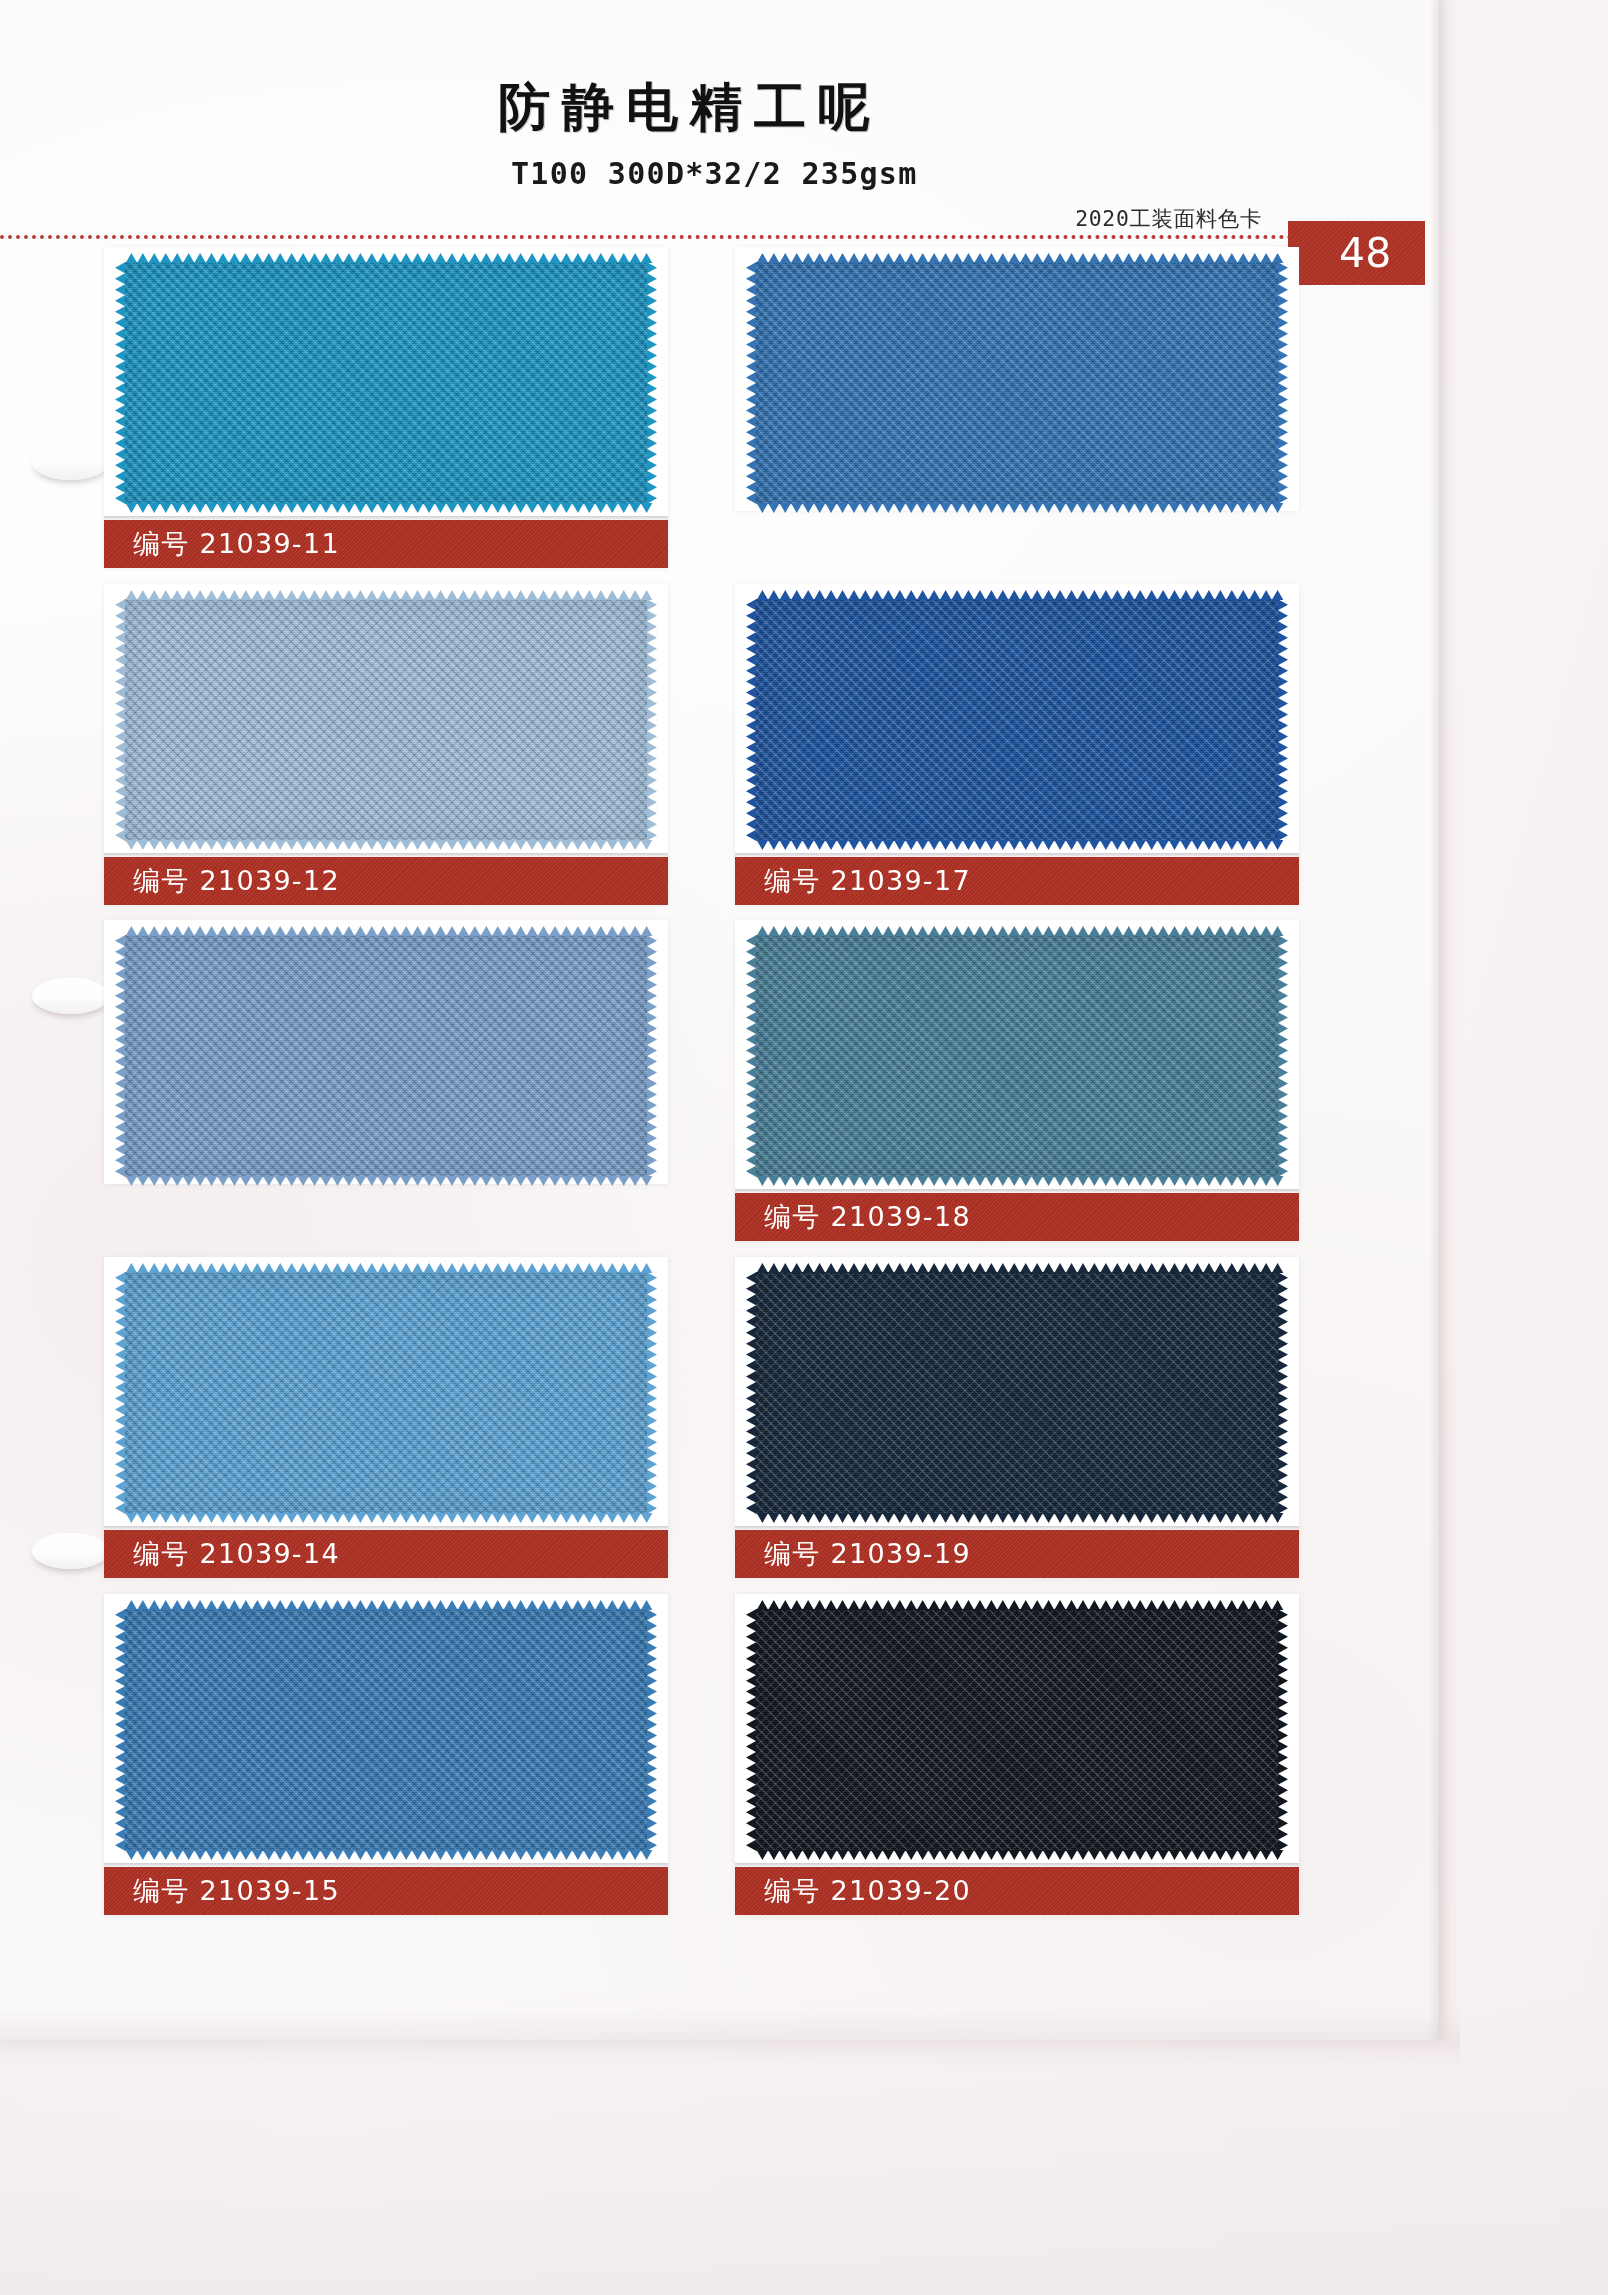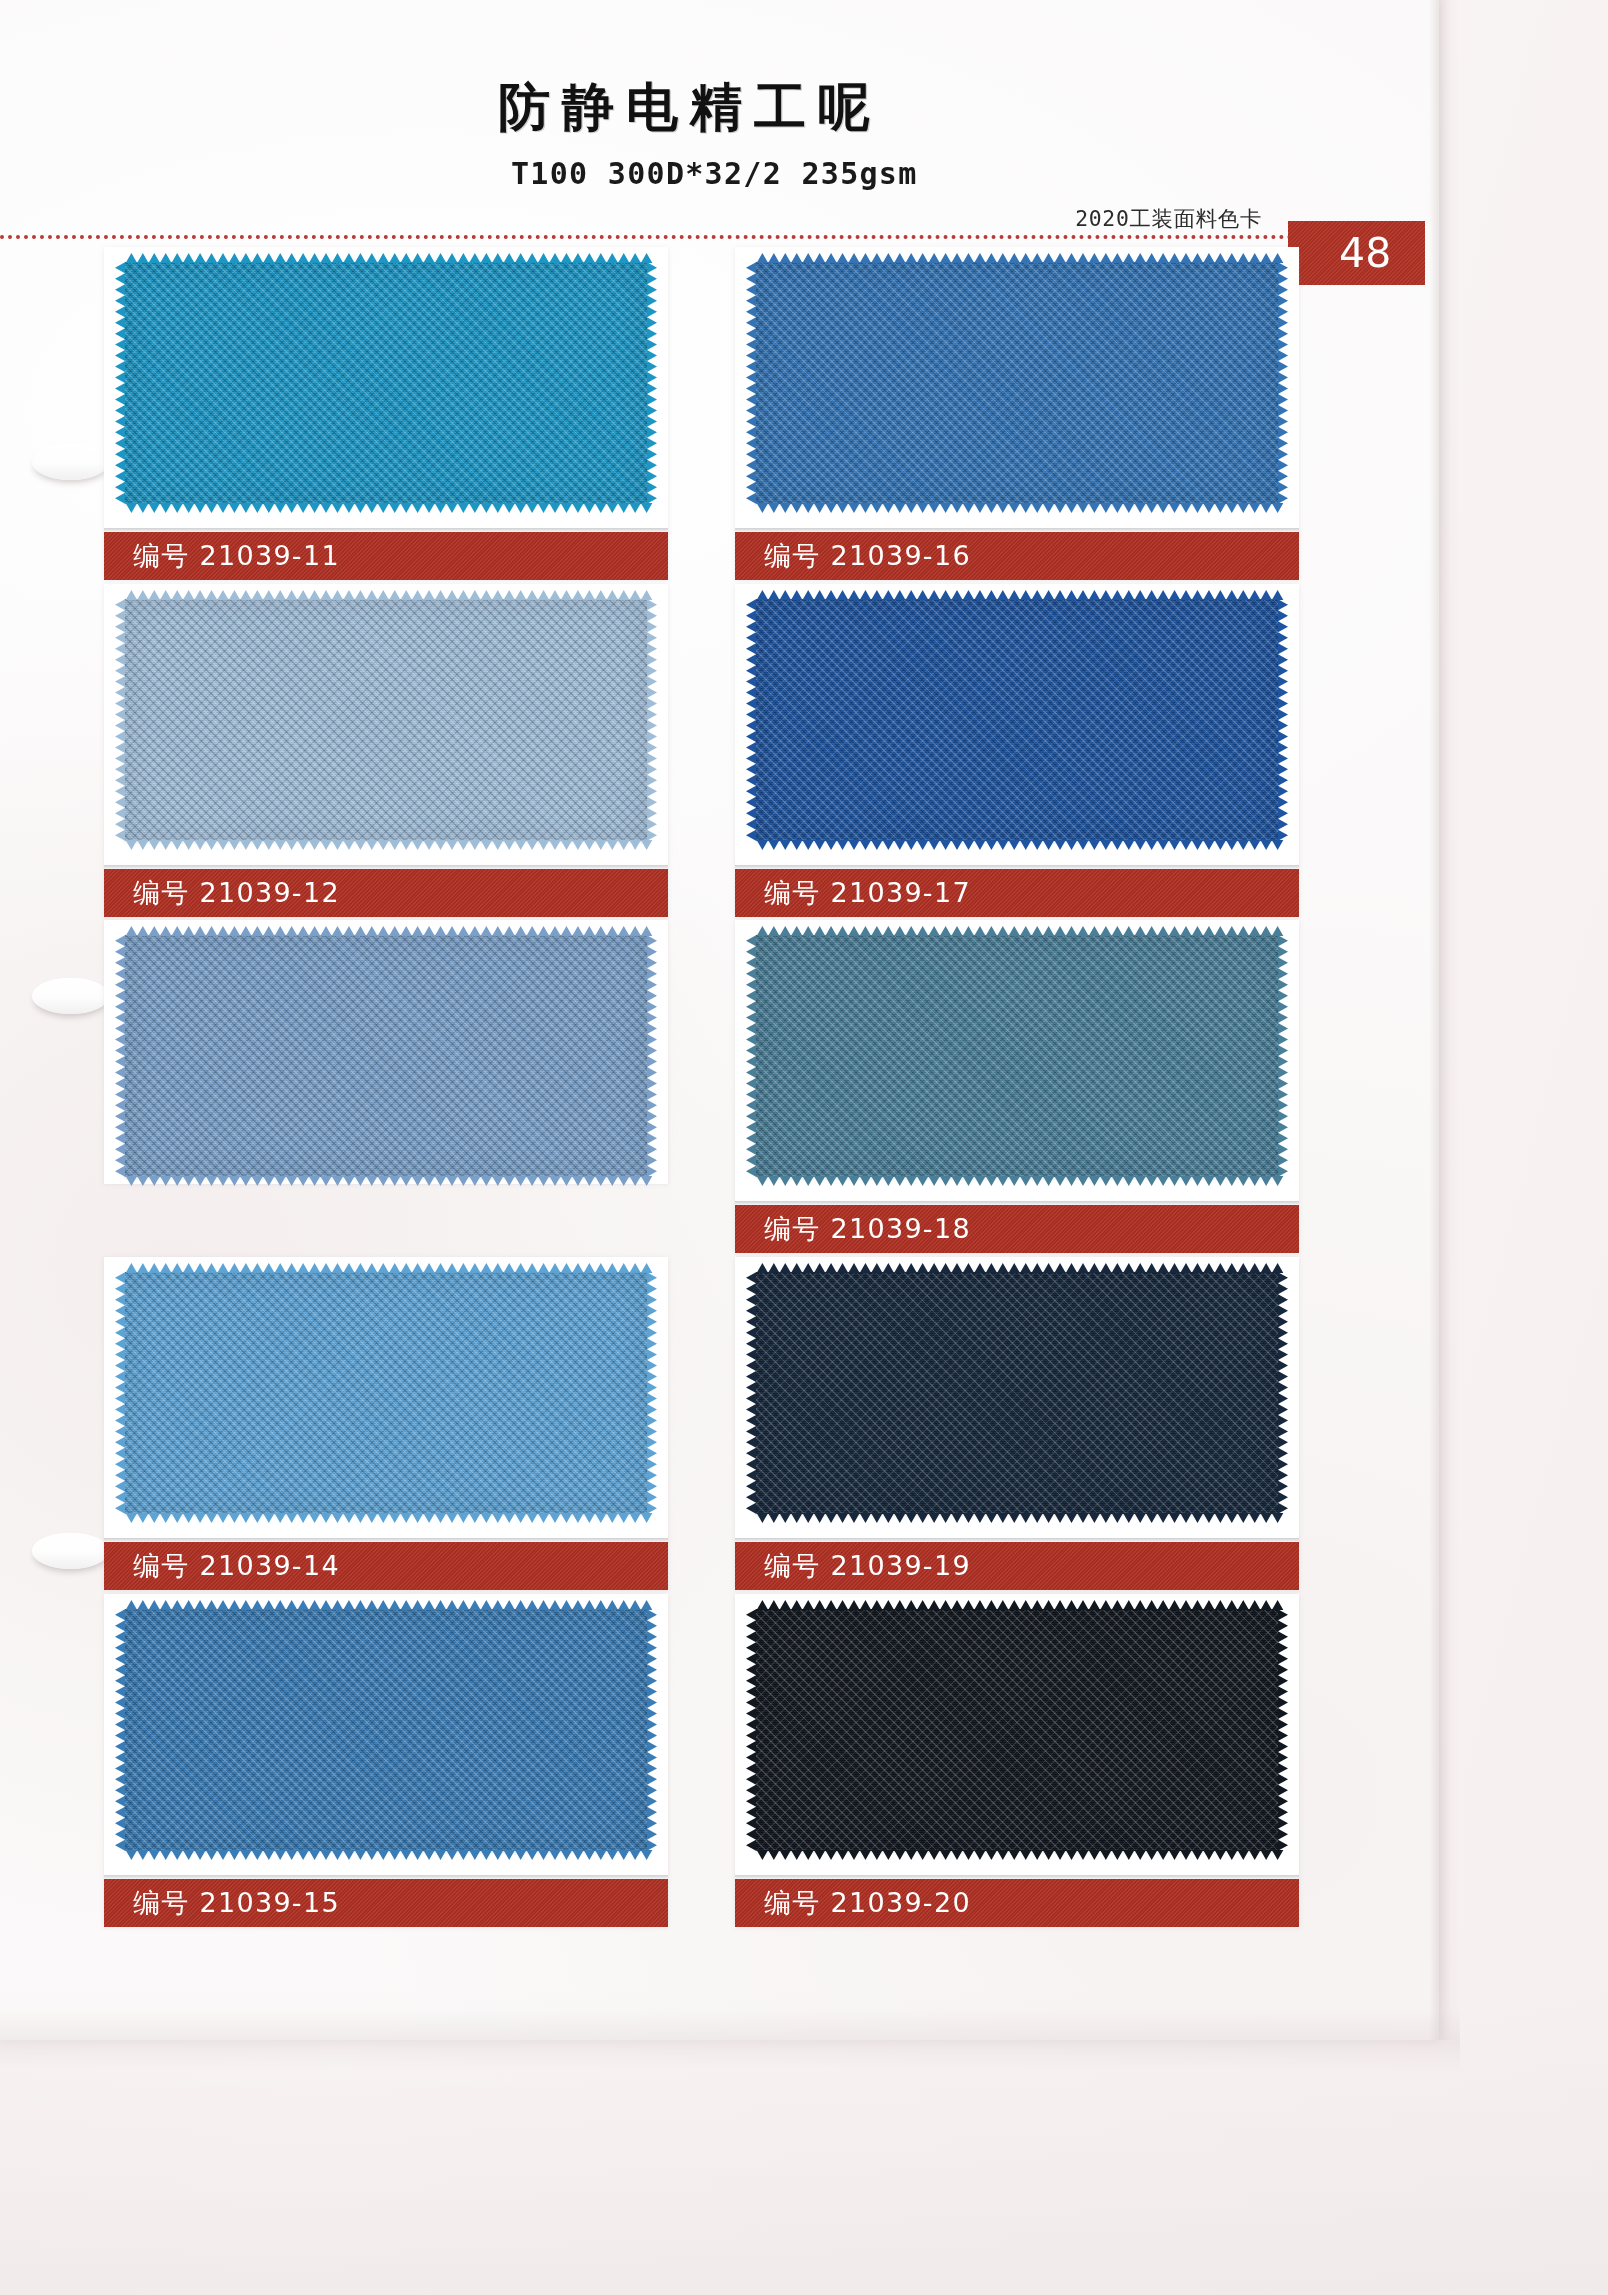--- a/index.html
+++ b/index.html
@@ -229,21 +229,21 @@
         rgba(255,255,255,0.05) 0.7px,
         rgba(255,255,255,0.05) 2px);
     box-shadow:
       0 1.3px 3.3px rgba(60,50,50,0.18),
       inset 0 0 28px rgba(0,0,0,0.10);
   }
 
   
   .caption {
     position: relative;
-    margin: 21px 0 0 0;
+    margin: 9px 0 0 0;
     height: 48px;
     background: #ae2f22;
     background-image:
       repeating-linear-gradient(135deg,
         rgba(255,255,255,0.06) 0px,
         rgba(255,255,255,0.06) 1.3px,
         rgba(0,0,0,0.055) 1.3px,
         rgba(0,0,0,0.055) 2.7px);
     display: flex;
     align-items: center;
@@ -334,23 +334,20 @@
           <svg width="528" height="10" style="position: absolute; overflow: visible; left: 12px; bottom: -2.7px;" viewBox="0 0 790 15">
             <path d="M0,0 L8.6,15 L17.2,0 L25.8,15 L34.3,0 L42.9,15 L51.5,0 L60.1,15 L68.7,0 L77.3,15 L85.9,0 L94.5,15 L103.0,0 L111.6,15 L120.2,0 L128.8,15 L137.4,0 L146.0,15 L154.6,0 L163.2,15 L171.7,0 L180.3,15 L188.9,0 L197.5,15 L206.1,0 L214.7,15 L223.3,0 L231.8,15 L240.4,0 L249.0,15 L257.6,0 L266.2,15 L274.8,0 L283.4,15 L292.0,0 L300.5,15 L309.1,0 L317.7,15 L326.3,0 L334.9,15 L343.5,0 L352.1,15 L360.7,0 L369.2,15 L377.8,0 L386.4,15 L395.0,0 L403.6,15 L412.2,0 L420.8,15 L429.3,0 L437.9,15 L446.5,0 L455.1,15 L463.7,0 L472.3,15 L480.9,0 L489.5,15 L498.0,0 L506.6,15 L515.2,0 L523.8,15 L532.4,0 L541.0,15 L549.6,0 L558.2,15 L566.7,0 L575.3,15 L583.9,0 L592.5,15 L601.1,0 L609.7,15 L618.3,0 L626.8,15 L635.4,0 L644.0,15 L652.6,0 L661.2,15 L669.8,0 L678.4,15 L687.0,0 L695.5,15 L704.1,0 L712.7,15 L721.3,0 L729.9,15 L738.5,0 L747.1,15 L755.7,0 L764.2,15 L772.8,0 L781.4,15 L790.0,0 L790,0 L0,0 Z" fill="#3474b4"></path>
           </svg>
           <svg width="10" height="242" style="position: absolute; overflow: visible; top: 6.7px; left: 2.7px;" viewBox="0 0 15 362">
             <path d="M15,0 L0,8.2 L15,16.5 L0,24.7 L15,32.9 L0,41.1 L15,49.4 L0,57.6 L15,65.8 L0,74.0 L15,82.3 L0,90.5 L15,98.7 L0,107.0 L15,115.2 L0,123.4 L15,131.6 L0,139.9 L15,148.1 L0,156.3 L15,164.5 L0,172.8 L15,181.0 L0,189.2 L15,197.5 L0,205.7 L15,213.9 L0,222.1 L15,230.4 L0,238.6 L15,246.8 L0,255.0 L15,263.3 L0,271.5 L15,279.7 L0,288.0 L15,296.2 L0,304.4 L15,312.6 L0,320.9 L15,329.1 L0,337.3 L15,345.5 L0,353.8 L15,362.0 L15,362 Z" fill="#3474b4"></path>
           </svg>
           <svg width="10" height="242" style="position: absolute; overflow: visible; top: 6.7px; right: 2.7px;" viewBox="0 0 15 362">
             <path d="M0,0 L15,8.2 L0,16.5 L15,24.7 L0,32.9 L15,41.1 L0,49.4 L15,57.6 L0,65.8 L15,74.0 L0,82.3 L15,90.5 L0,98.7 L15,107.0 L0,115.2 L15,123.4 L0,131.6 L15,139.9 L0,148.1 L15,156.3 L0,164.5 L15,172.8 L0,181.0 L15,189.2 L0,197.5 L15,205.7 L0,213.9 L15,222.1 L0,230.4 L15,238.6 L0,246.8 L15,255.0 L0,263.3 L15,271.5 L0,279.7 L15,288.0 L0,296.2 L15,304.4 L0,312.6 L15,320.9 L0,329.1 L15,337.3 L0,345.5 L15,353.8 L0,362.0 L0,362 Z" fill="#3474b4"></path>
           </svg>
         </div>
-        <div class="caption">
-          <div class="caption-text">编号 21039-16</div>
-        </div>
       </div>
       <div class="card" style="left: 104px; top: 584px;">
         <div class="fabric-wrap">
           <div class="fabric" style="background-color: rgb(160, 189, 216);"></div>
           <svg width="528" height="10" style="position: absolute; overflow: visible; left: 12px; top: -2.7px;" viewBox="0 0 790 15">
             <path d="M0,15 L8.6,0 L17.2,15 L25.8,0 L34.3,15 L42.9,0 L51.5,15 L60.1,0 L68.7,15 L77.3,0 L85.9,15 L94.5,0 L103.0,15 L111.6,0 L120.2,15 L128.8,0 L137.4,15 L146.0,0 L154.6,15 L163.2,0 L171.7,15 L180.3,0 L188.9,15 L197.5,0 L206.1,15 L214.7,0 L223.3,15 L231.8,0 L240.4,15 L249.0,0 L257.6,15 L266.2,0 L274.8,15 L283.4,0 L292.0,15 L300.5,0 L309.1,15 L317.7,0 L326.3,15 L334.9,0 L343.5,15 L352.1,0 L360.7,15 L369.2,0 L377.8,15 L386.4,0 L395.0,15 L403.6,0 L412.2,15 L420.8,0 L429.3,15 L437.9,0 L446.5,15 L455.1,0 L463.7,15 L472.3,0 L480.9,15 L489.5,0 L498.0,15 L506.6,0 L515.2,15 L523.8,0 L532.4,15 L541.0,0 L549.6,15 L558.2,0 L566.7,15 L575.3,0 L583.9,15 L592.5,0 L601.1,15 L609.7,0 L618.3,15 L626.8,0 L635.4,15 L644.0,0 L652.6,15 L661.2,0 L669.8,15 L678.4,0 L687.0,15 L695.5,0 L704.1,15 L712.7,0 L721.3,15 L729.9,0 L738.5,15 L747.1,0 L755.7,15 L764.2,0 L772.8,15 L781.4,0 L790.0,15 L790,15 L0,15 Z" fill="#a0bdd8"></path>
           </svg>
           <svg width="528" height="10" style="position: absolute; overflow: visible; left: 12px; bottom: -2.7px;" viewBox="0 0 790 15">
             <path d="M0,0 L8.6,15 L17.2,0 L25.8,15 L34.3,0 L42.9,15 L51.5,0 L60.1,15 L68.7,0 L77.3,15 L85.9,0 L94.5,15 L103.0,0 L111.6,15 L120.2,0 L128.8,15 L137.4,0 L146.0,15 L154.6,0 L163.2,15 L171.7,0 L180.3,15 L188.9,0 L197.5,15 L206.1,0 L214.7,15 L223.3,0 L231.8,15 L240.4,0 L249.0,15 L257.6,0 L266.2,15 L274.8,0 L283.4,15 L292.0,0 L300.5,15 L309.1,0 L317.7,15 L326.3,0 L334.9,15 L343.5,0 L352.1,15 L360.7,0 L369.2,15 L377.8,0 L386.4,15 L395.0,0 L403.6,15 L412.2,0 L420.8,15 L429.3,0 L437.9,15 L446.5,0 L455.1,15 L463.7,0 L472.3,15 L480.9,0 L489.5,15 L498.0,0 L506.6,15 L515.2,0 L523.8,15 L532.4,0 L541.0,15 L549.6,0 L558.2,15 L566.7,0 L575.3,15 L583.9,0 L592.5,15 L601.1,0 L609.7,15 L618.3,0 L626.8,15 L635.4,0 L644.0,15 L652.6,0 L661.2,15 L669.8,0 L678.4,15 L687.0,0 L695.5,15 L704.1,0 L712.7,15 L721.3,0 L729.9,15 L738.5,0 L747.1,15 L755.7,0 L764.2,15 L772.8,0 L781.4,15 L790.0,0 L790,0 L0,0 Z" fill="#a0bdd8"></path>
           </svg>

